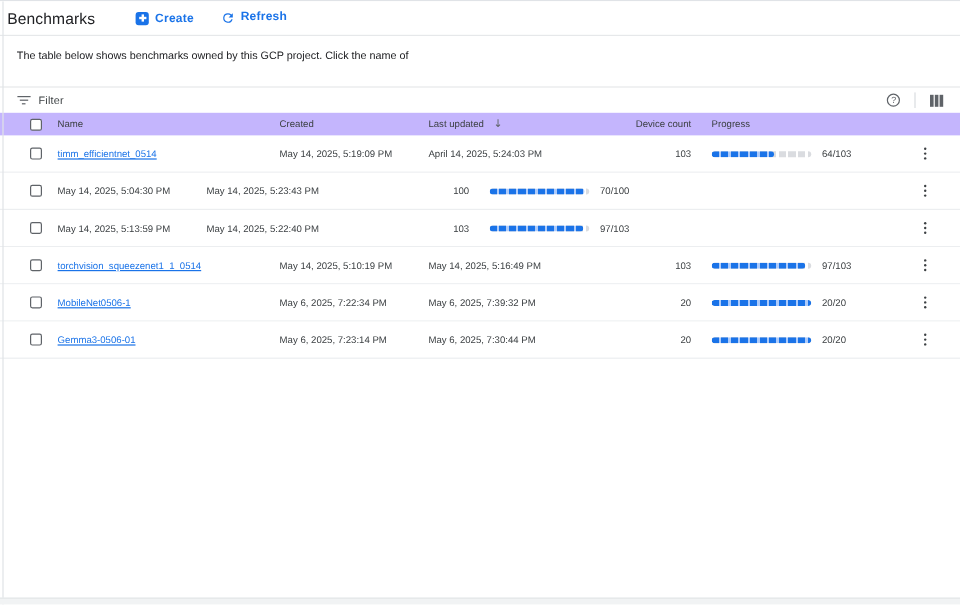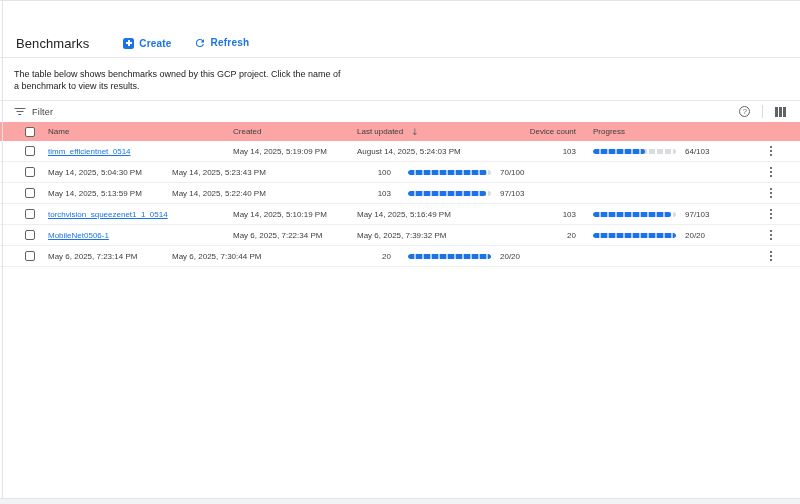--- a/index.html
+++ b/index.html
@@ -6,21 +6,21 @@
   html,body { background:#fff; }
   #app {
     position:relative; width:800px; height:504px; background:#ffffff;
     font-family:"Liberation Sans", sans-serif; color:#202124; overflow:hidden;
     border-top:1px solid #e0e3e7;
   }
   .left-edge { position:absolute; left:2px; top:0; bottom:0; width:1px; background:#e0e3e7; }
   .bottom-strip { position:absolute; left:0; right:0; bottom:0; height:6px; background:#f1f3f4; border-top:1px solid #e3e6e8; }
 
   
-  .titlebar { height:28px; display:flex; align-items:center; padding-left:16px; background:#fff;margin-top:28px; }
+  .titlebar { height:28px; display:flex; align-items:center; padding-left:6px; background:#fff; }
   .page-title { font-size:13px; color:#202124; letter-spacing:.1px; }
   .tb-btn { display:flex; align-items:flex-start; gap:5px; cursor:pointer; }
   .tb-btn .lbl { font-size:10px; font-weight:700; color:var(--accent,#1a73e8); letter-spacing:.2px; }
   .create-btn { margin-left:34px; }
   .refresh-btn { margin-left:22px; }
   .plus-box { position:relative; width:11px; height:11px; border-radius:2.5px; background:var(--accent,#1a73e8); }
   .plus-box::before { content:""; position:absolute; left:2.5px; top:4.75px; width:6px; height:1.5px; background:#fff; }
   .plus-box::after  { content:""; position:absolute; left:4.75px; top:2.5px; width:1.5px; height:6px; background:#fff; }
 
   .h-divider { height:1px; background:#e6e8ea; }
@@ -39,22 +39,22 @@
   .filter-glyph i:nth-child(3){ top:7px; width:3.5px; }
   .toolbar .spacer { flex:1; }
   .help-circle { width:11px; height:11px; border:1px solid #5f6368; border-radius:50%; display:flex; align-items:center; justify-content:center;
                  font-size:7.5px; color:#5f6368; cursor:pointer; }
   .v-divider { width:1px; height:13px; background:#dadce0; margin:0 12px; }
   .cols-glyph { display:flex; gap:1.5px; cursor:pointer; }
   .cols-glyph i { width:2.6px; height:10px; background:#5f6368; display:block; }
 
   
   .thead, .trow { display:flex; align-items:center; padding-left:14px; }
-  .thead { height:19px; background:#fca5a5; font-size:8px; font-weight:500; color:#3c4043; }
-  .trow  { height:21px; border-bottom:1px solid #eceef0; font-size:8px; color:#3c4043; background:#fff; }
+  .thead { height:19px; background:#c4b5fd; font-size:8px; font-weight:500; color:#3c4043; }
+  .trow  { height:31px; border-bottom:1px solid #eceef0; font-size:8px; color:#3c4043; background:#fff; }
 
   .c-check { width:34px; display:flex; align-items:center; }
   .c-check .checkbox { width:10px; height:10px; margin-left:11px; border:1.5px solid #5f6368; border-radius:2px; background:#fff; cursor:pointer; }
   .c-name    { width:185px; }
   .c-created { width:124px; }
   .c-updated { width:121px; display:flex; align-items:center; }
   .c-count   { width:98px; text-align:right; }
   .c-progress{ display:flex; align-items:center; margin-left:17px; }
   .c-menu { margin-left:auto; padding-right:27px; display:flex; align-items:center; }
 
@@ -88,21 +88,20 @@
             <path fill="#1a73e8" d="M17.65 6.35A7.96 7.96 0 0 0 12 4a8 8 0 1 0 7.73 10h-2.08A6 6 0 1 1 12 6c1.66 0 3.14.69 4.22 1.78L13 11h7V4l-2.35 2.35z"></path>
           </svg>
       </span>
       <span class="lbl">Refresh</span>
     </div>
   </div>
   <div class="h-divider"></div>
 
   <div class="desc">
     <div>The table below shows benchmarks owned by this GCP project. Click the name of</div>
-    <div>a benchmark to view its results.</div>
   </div>
 
   <div class="toolbar">
     <div class="filter-btn">
       <span class="filter-glyph">
           <i></i>
           <i></i>
           <i></i>
         </span>
       <span class="lbl">Filter</span>
@@ -134,21 +133,21 @@
 
   <div id="table-body">
   <div class="trow">
     <div class="c-check">
       <span class="checkbox"></span>
     </div>
     <div class="c-name">
       <a class="benchmark-link">timm_efficientnet_0514</a>
     </div>
     <div class="c-created">May 14, 2025, 5:19:09 PM</div>
-    <div class="c-updated">August 14, 2025, 5:24:03 PM</div>
+    <div class="c-updated">April 14, 2025, 5:24:03 PM</div>
     <div class="c-count">103</div>
     <div class="c-progress">
       <span class="bar">
             <span class="bar-fill" style="width: 62.1359%;"></span>
           </span>
       <span class="bar-label">64/103</span>
     </div>
     <div class="c-menu">
       <span class="more-dots">
             <i></i>
@@ -249,20 +248,23 @@
             <i></i>
             <i></i>
           </span>
     </div>
   </div>
 
   <div class="trow">
     <div class="c-check">
       <span class="checkbox"></span>
     </div>
+    <div class="c-name">
+      <a class="benchmark-link">Gemma3-0506-01</a>
+    </div>
     <div class="c-created">May 6, 2025, 7:23:14 PM</div>
     <div class="c-updated">May 6, 2025, 7:30:44 PM</div>
     <div class="c-count">20</div>
     <div class="c-progress">
       <span class="bar">
             <span class="bar-fill" style="width: 100%;"></span>
           </span>
       <span class="bar-label">20/20</span>
     </div>
     <div class="c-menu">

